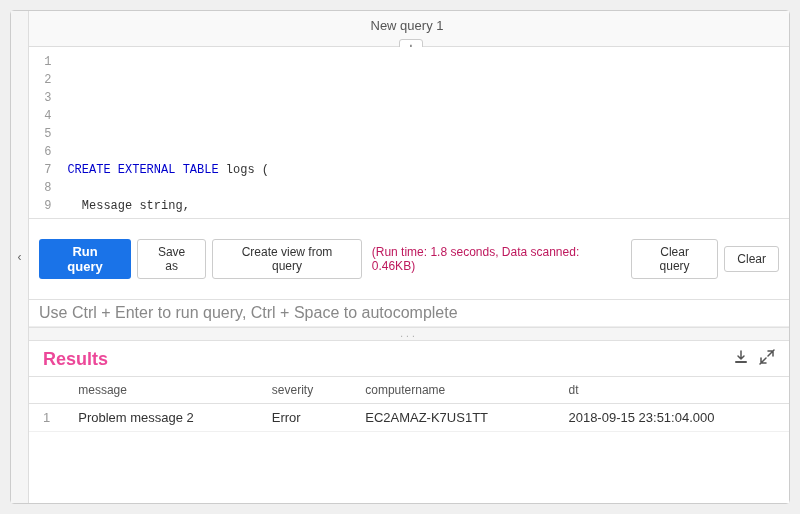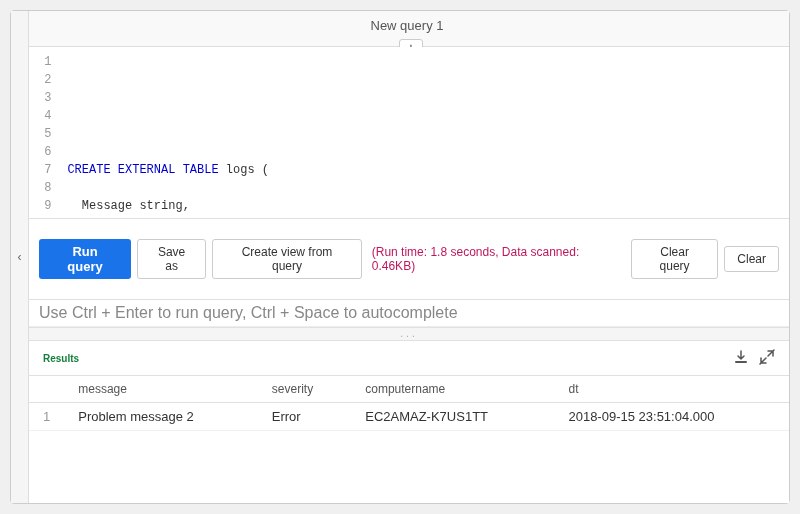--- a/index.html
+++ b/index.html
@@ -223,23 +223,23 @@
       background: #fff;
     }
     .results-header {
       display: flex;
       align-items: center;
       justify-content: space-between;
       padding: 8px 14px 6px;
       border-bottom: 1px solid #e0e0e0;
     }
     .results-title {
-      font-size: 10px;
+      font-size: 18px;
       font-weight: bold;
-      color: #15803d;
+      color: #ec4899;
     }
     .results-icons {
       display: flex;
       gap: 10px;
     }
     .results-icon {
       color: #555;
       cursor: pointer;
       font-size: 16px;
     }

